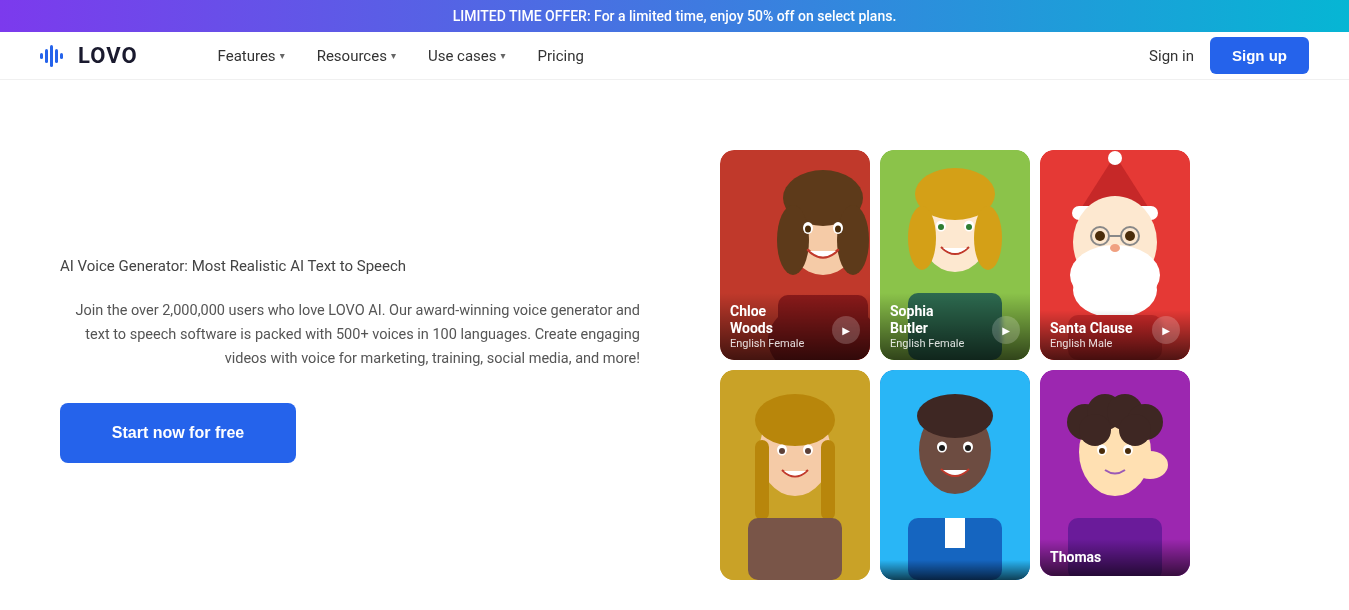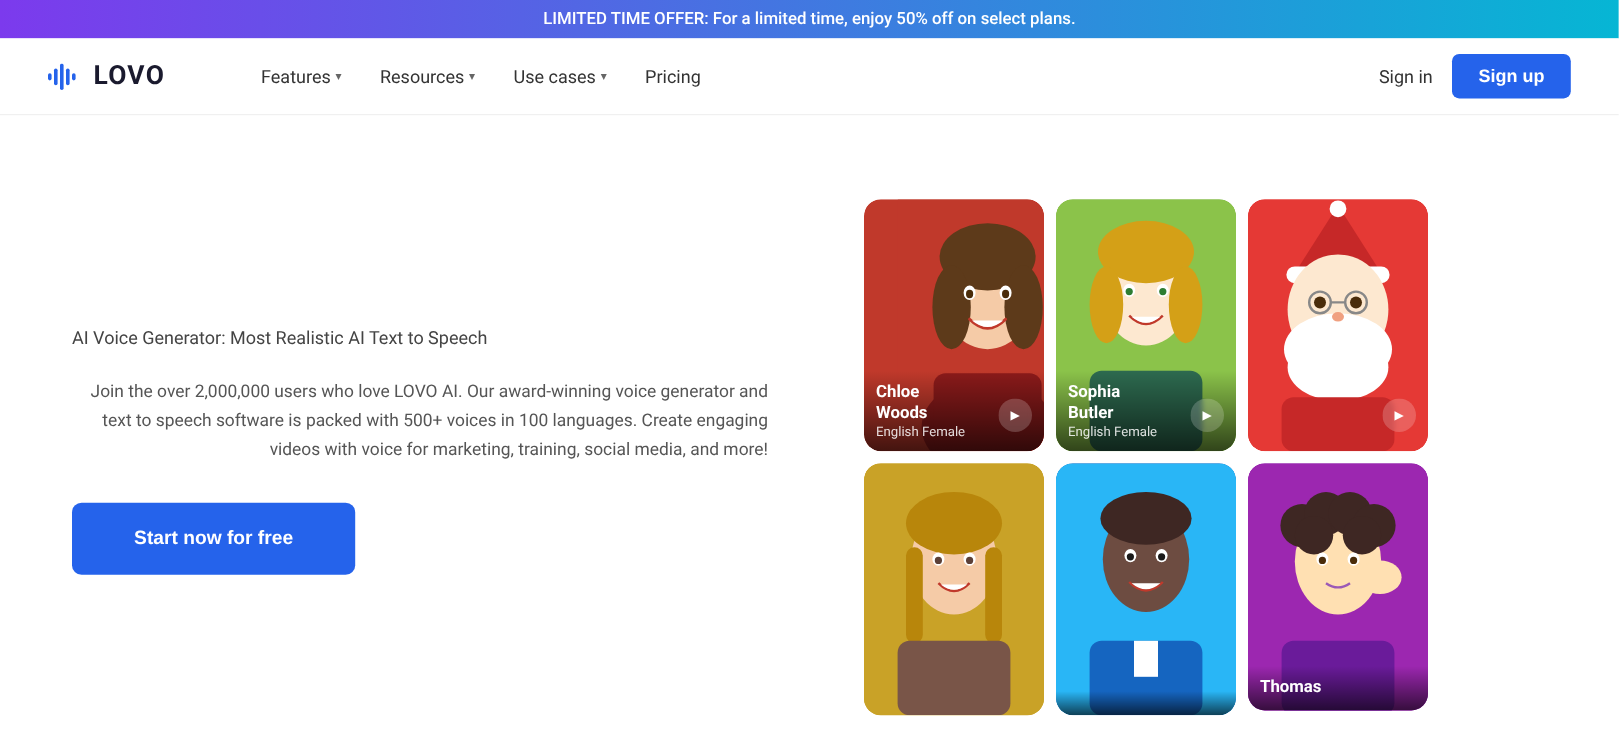--- a/index.html
+++ b/index.html
@@ -13,21 +13,21 @@
       color: white;
       font-size: 14px;
       font-weight: 500;
     }
 
     
     .nav {
       display: flex;
       align-items: center;
       padding: 0 40px;
-      height: 64px;
+      height: 48px;
       border-bottom: 1px solid #f0f0f0;
       background: #fff;
       justify-content: space-between;
     }
     .logo {
       display: flex;
       align-items: center;
       gap: 8px;
       margin-right: 80px;
     }
@@ -328,20 +328,24 @@
           <circle cx="90" cy="86" r="5" fill="#4a2c0a"></circle>
 
           <circle cx="60" cy="86" r="9" fill="none" stroke="#888" stroke-width="2"></circle>
           <circle cx="90" cy="86" r="9" fill="none" stroke="#888" stroke-width="2"></circle>
           <line x1="69" y1="86" x2="81" y2="86" stroke="#888" stroke-width="2"></line>
 
           <ellipse cx="75" cy="98" rx="5" ry="4" fill="#f0a080"></ellipse>
 
           <rect x="28" y="165" width="94" height="45" rx="10" fill="#c62828"></rect>
         </svg>
+        <div class="card-overlay">
+          <div class="name">Santa Clause</div>
+          <div class="lang">English Male</div>
+        </div>
         <div class="play-btn">▶</div>
       </div>
     </div>
 
     <div class="voice-card" style="grid-row: 2; grid-column: 1;">
       <div class="voice-card-bg card-katelyn" style="height:258px;">
         <svg viewBox="0 0 150 210" width="150" height="210" xmlns="http://www.w3.org/2000/svg">
           <rect width="150" height="210" fill="#c9a227"></rect>
 
           <ellipse cx="75" cy="82" rx="36" ry="44" fill="#f5cba7"></ellipse>

